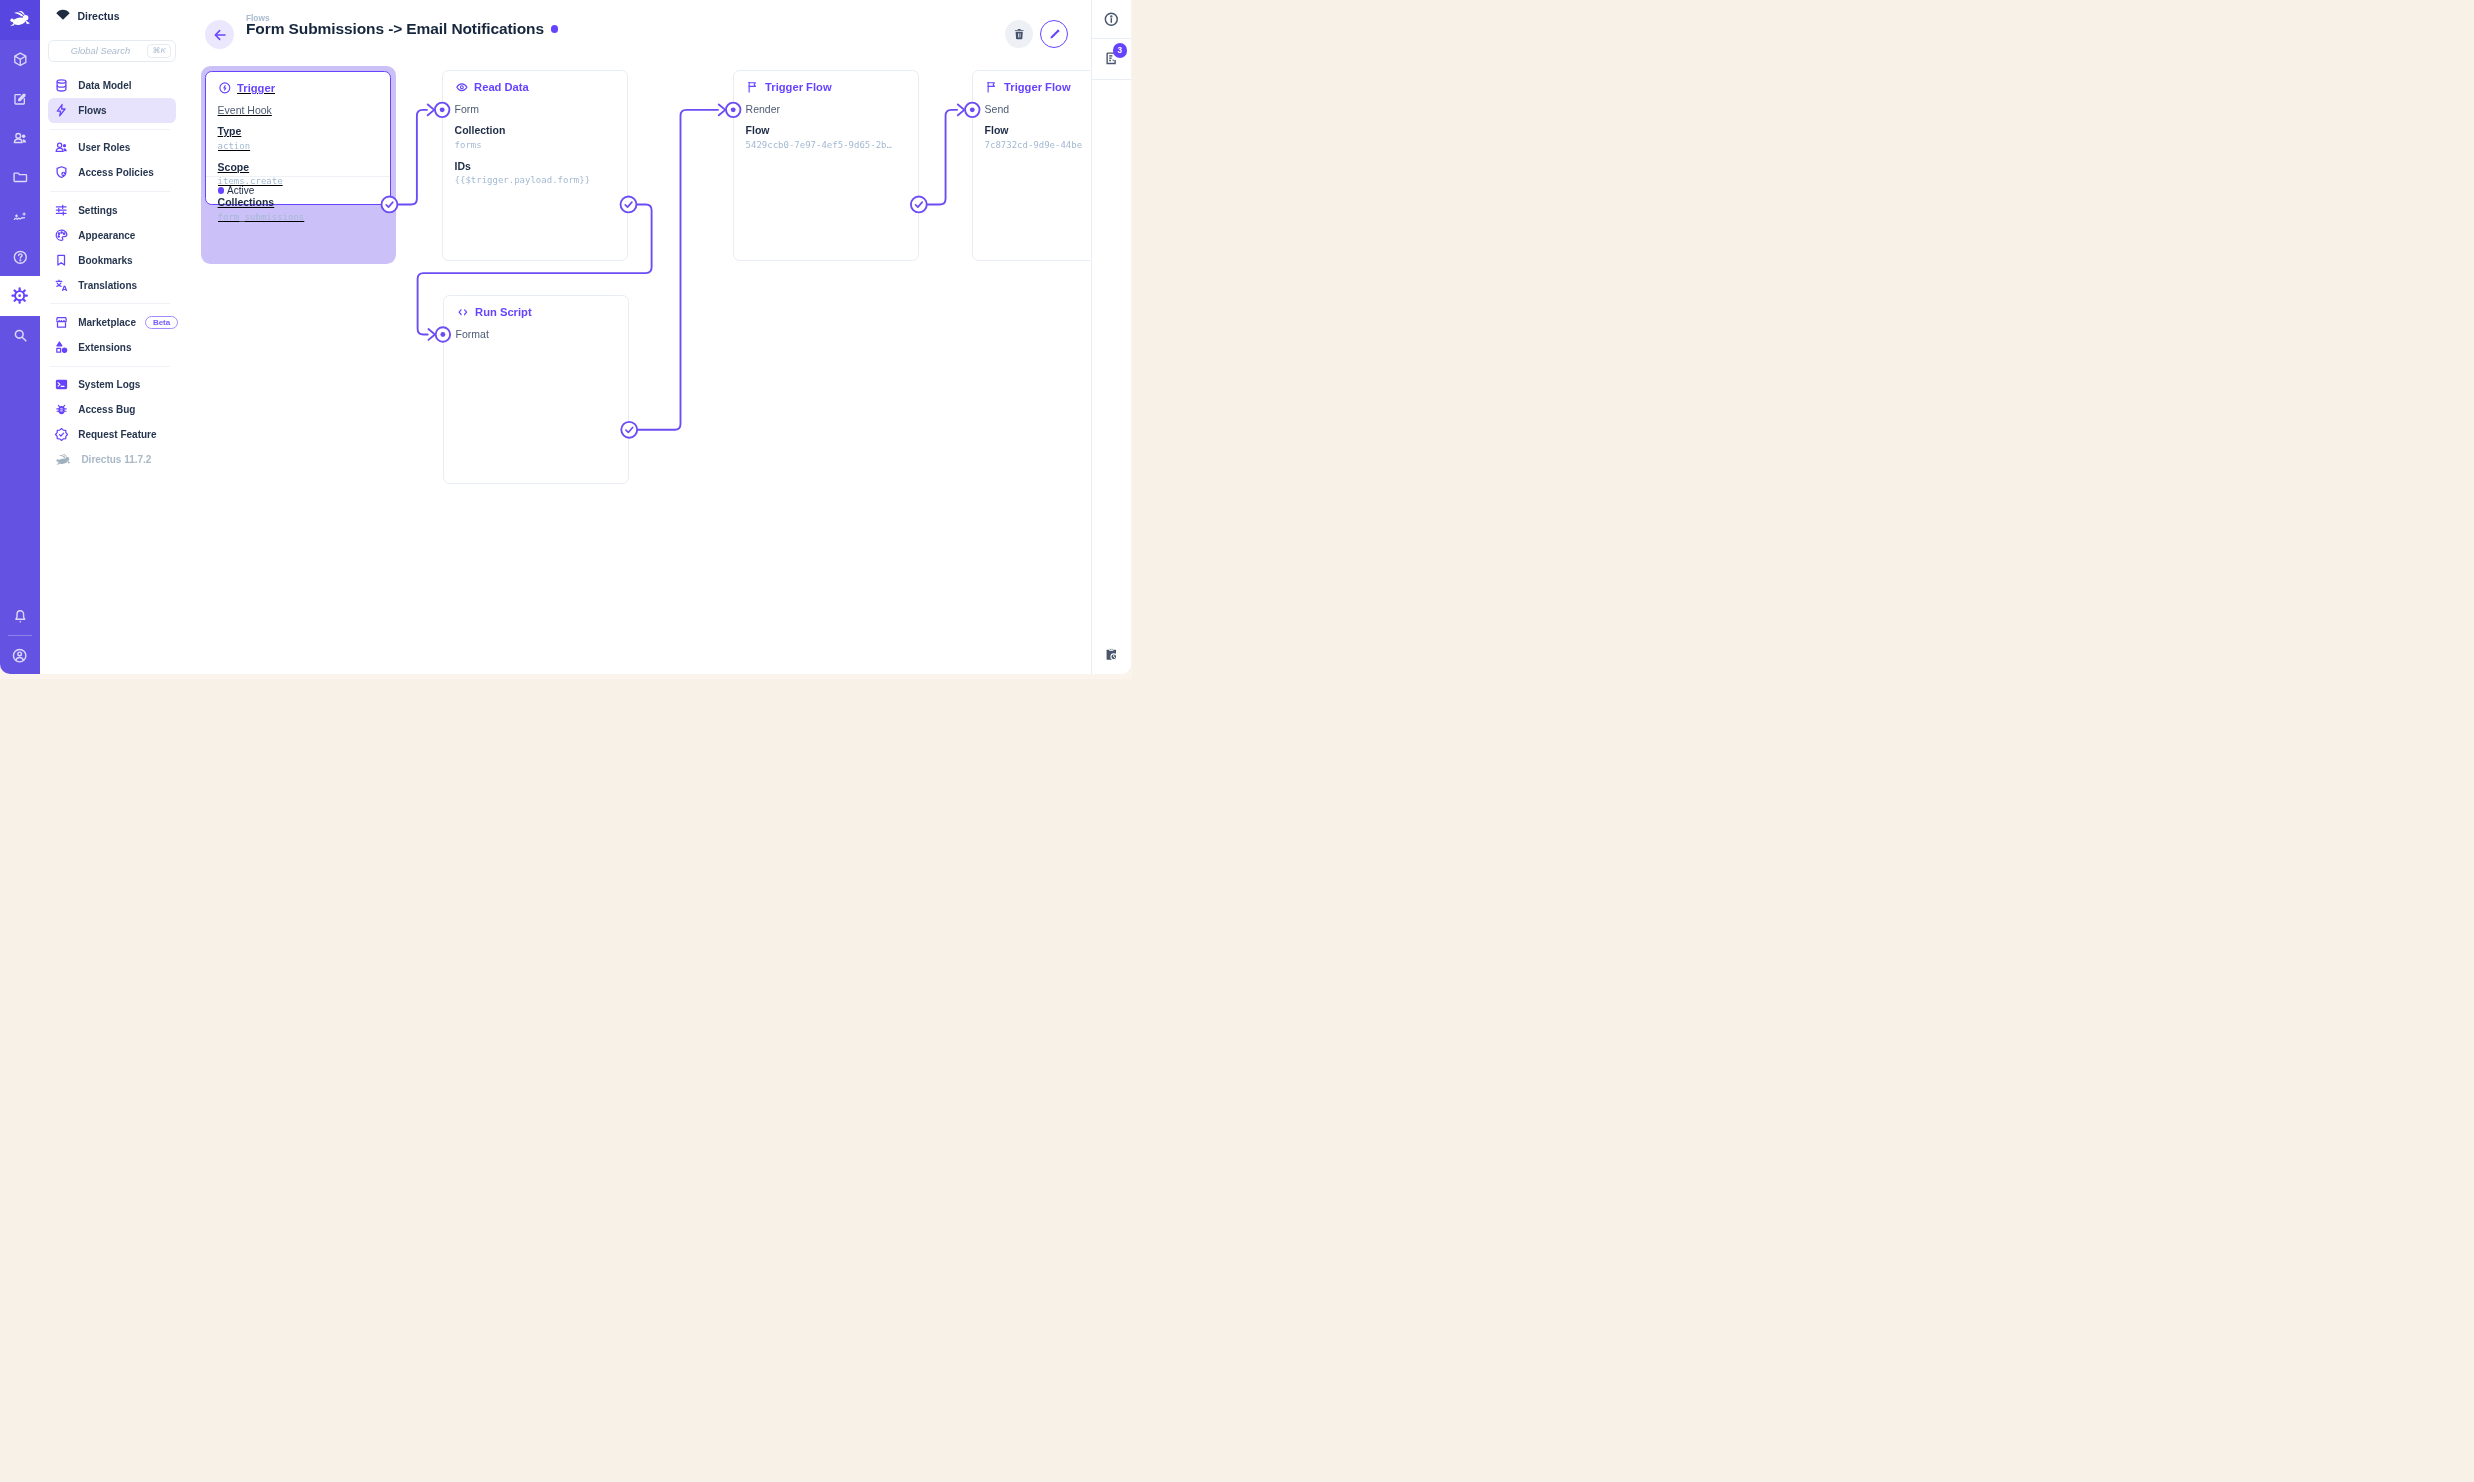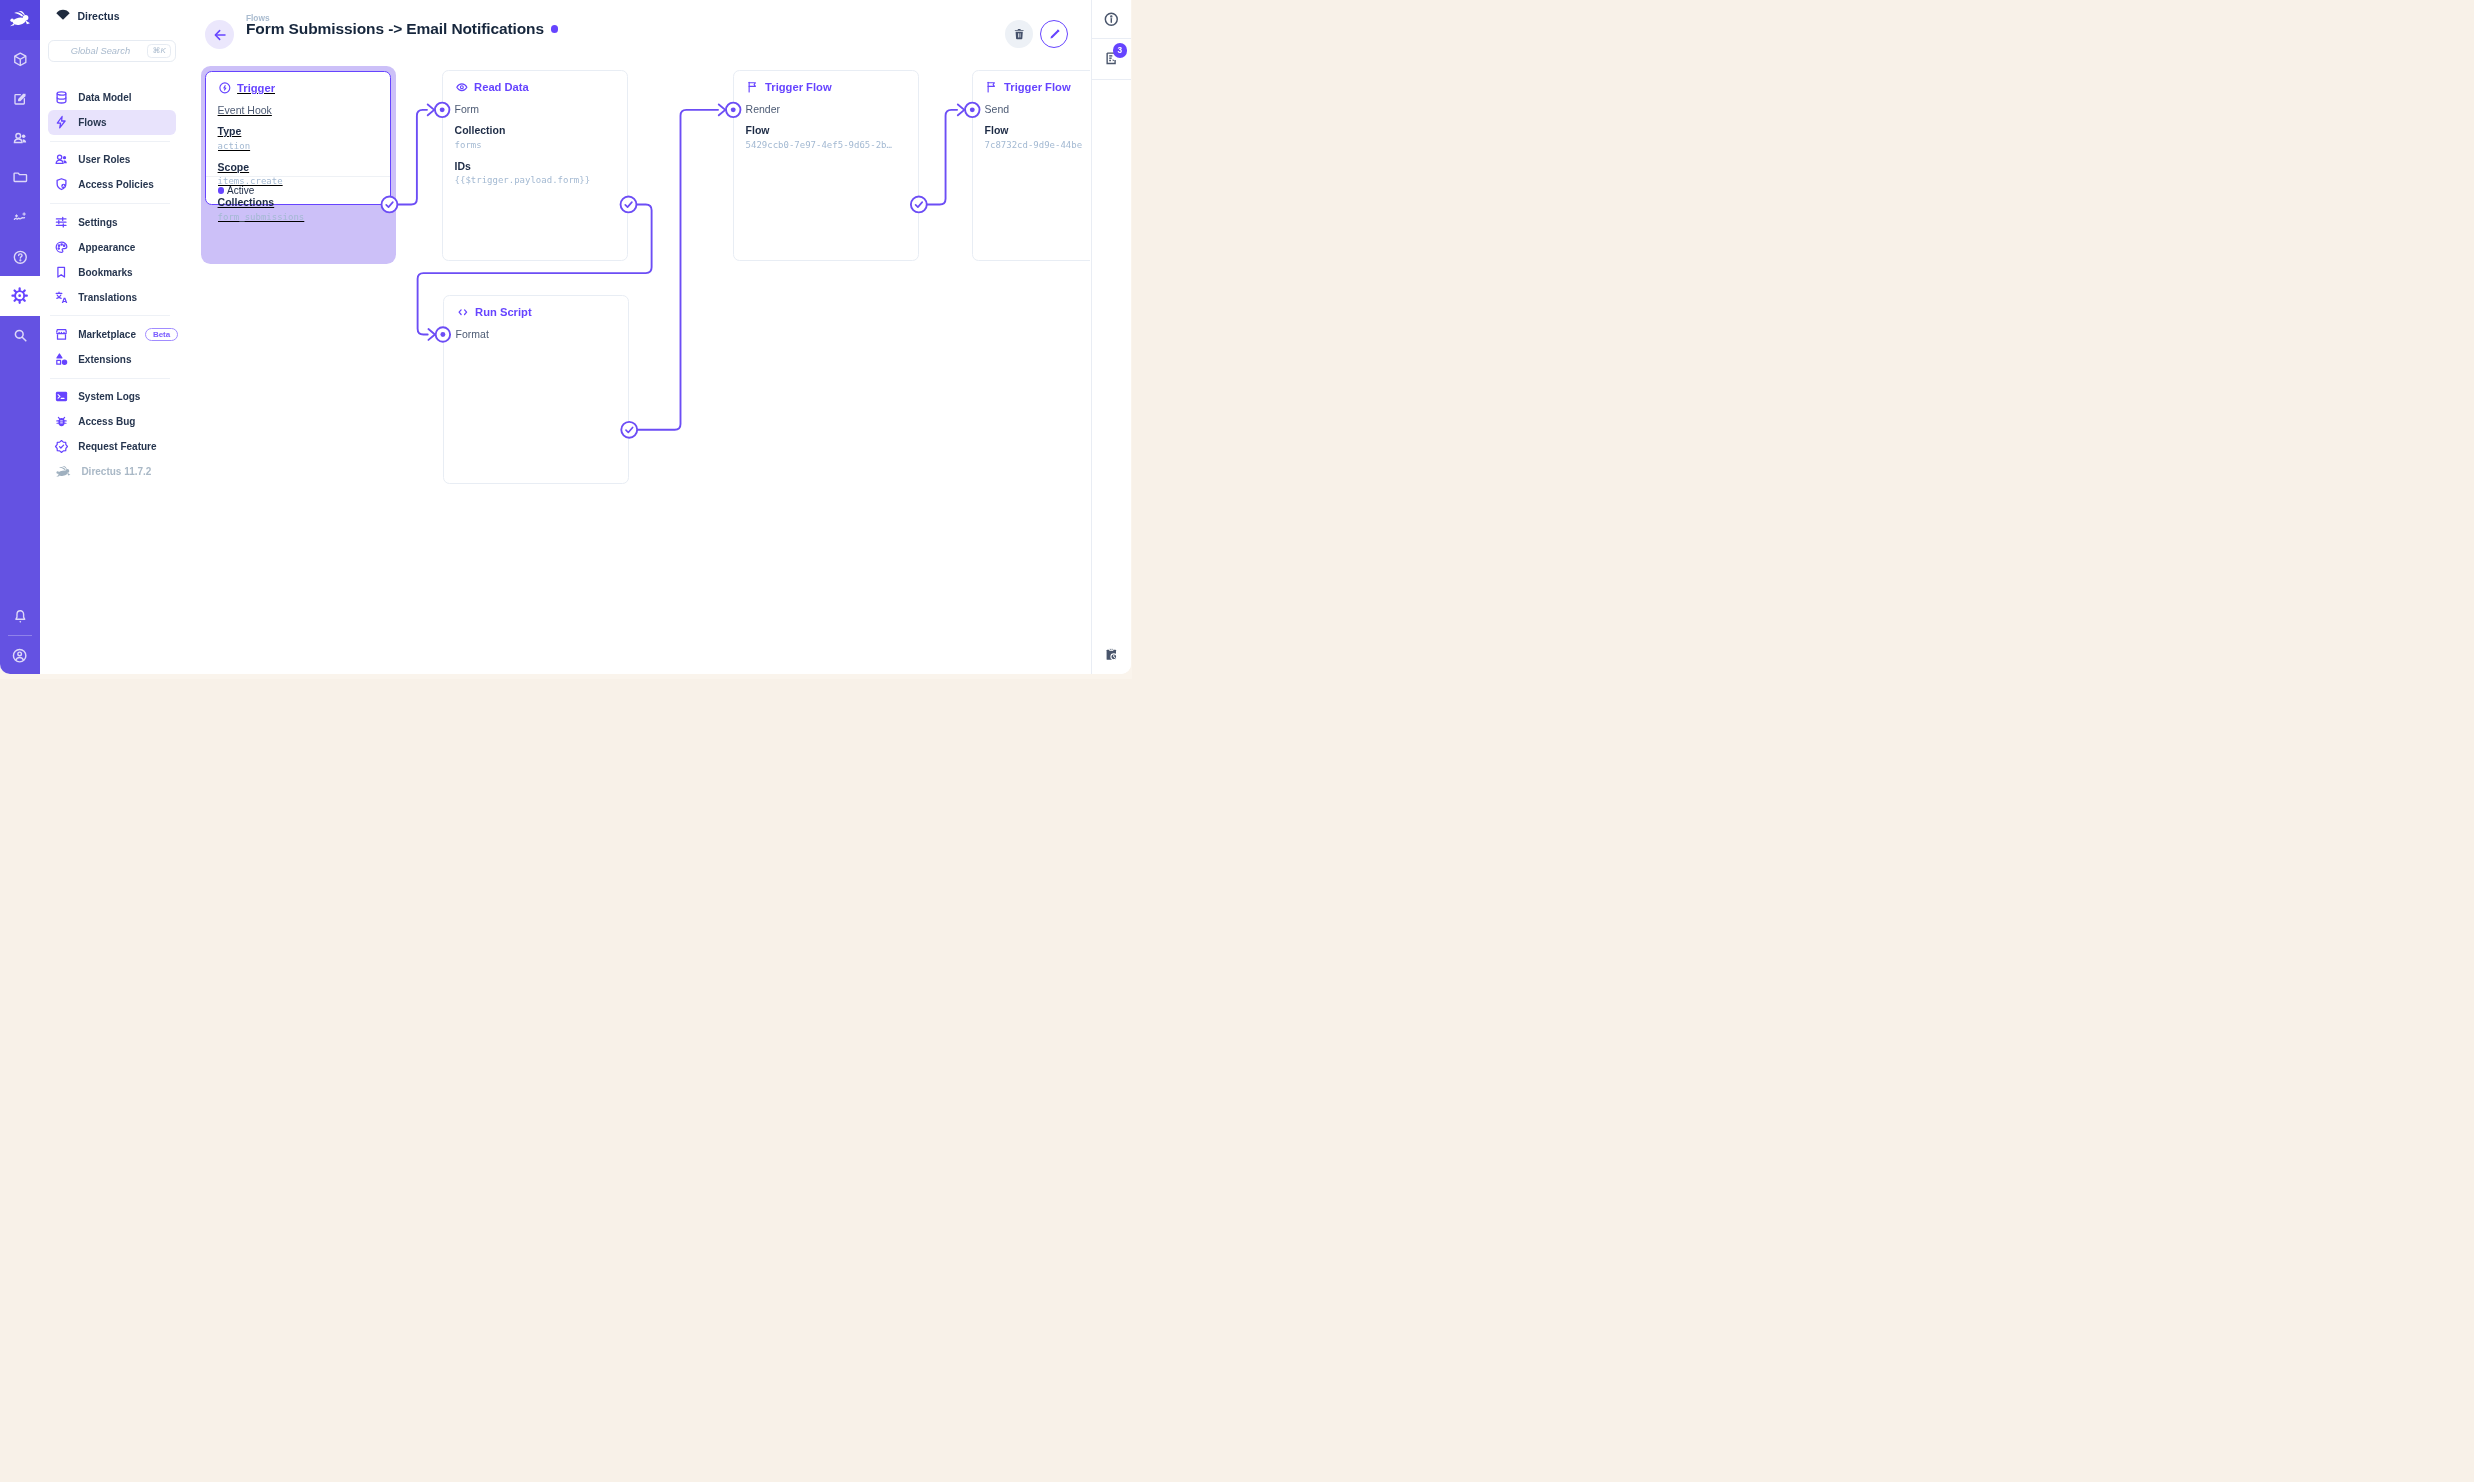--- a/index.html
+++ b/index.html
@@ -14,21 +14,21 @@
   .module-item.active{background:#ffffff;color:#6644ff;}
   .module-divider{position:absolute;left:8px;width:24px;height:0.7px;background:rgba(255,255,255,0.28);}
 
   
   .nav{position:absolute;top:0;left:40px;width:141px;height:100%;background:#ffffff;border-right:0.7px solid #f1f4f8;box-sizing:border-box;}
   .project-row{display:flex;align-items:center;gap:6.5px;padding:9.4px 0 0 15px;}
   .project-name{font-size:10.5px;font-weight:600;color:#20304a;}
   .search-box{margin:17.3px 3.6px 0 8px;height:22.4px;border:1.1px solid #e6ebf2;border-radius:5.8px;display:flex;align-items:center;justify-content:space-between;padding:0 4.3px 0 0;box-sizing:border-box;cursor:text;font-style:italic;}
   .search-ph{font-size:9.4px;color:#a9bacd;margin-left:21.7px;}
   .search-kbd{border:0.7px solid #e6ebf2;border-radius:4.3px;font-size:8px;color:#a9bacd;padding:1.4px 4.3px;}
-  .nav-list{margin-top:23px;text-align:right;}
+  .nav-list{margin-top:11px;text-align:right;}
   .nav-item{display:flex;align-items:center;gap:9.4px;height:25px;margin:0 3.6px 0 8px;padding-left:5.8px;border-radius:5.8px;cursor:pointer;}
   .nav-item.active{background:#e8e3fc;}
   .nav-ic{width:15px;height:15px;color:#6644ff;flex:0 0 15px;display:flex;align-items:center;justify-content:center;}
   .nav-label{font-size:10px;font-weight:600;color:#27364f;white-space:nowrap;}
   .nav-div{height:0.7px;background:#eef1f6;margin:5.8px 10px;}
   .beta-badge{margin-left:auto;margin-right:5.8px;border:1.1px solid #a18cff;color:#7a5cff;font-size:8px;font-weight:600;border-radius:8px;padding:1.4px 6.5px;}
   .nav-version{display:flex;align-items:center;gap:8.7px;height:25px;margin-left:13.7px;color:#a9b8c6;}
   .nav-version .nav-label{color:#a9b8c6;font-weight:600;}
 
   

